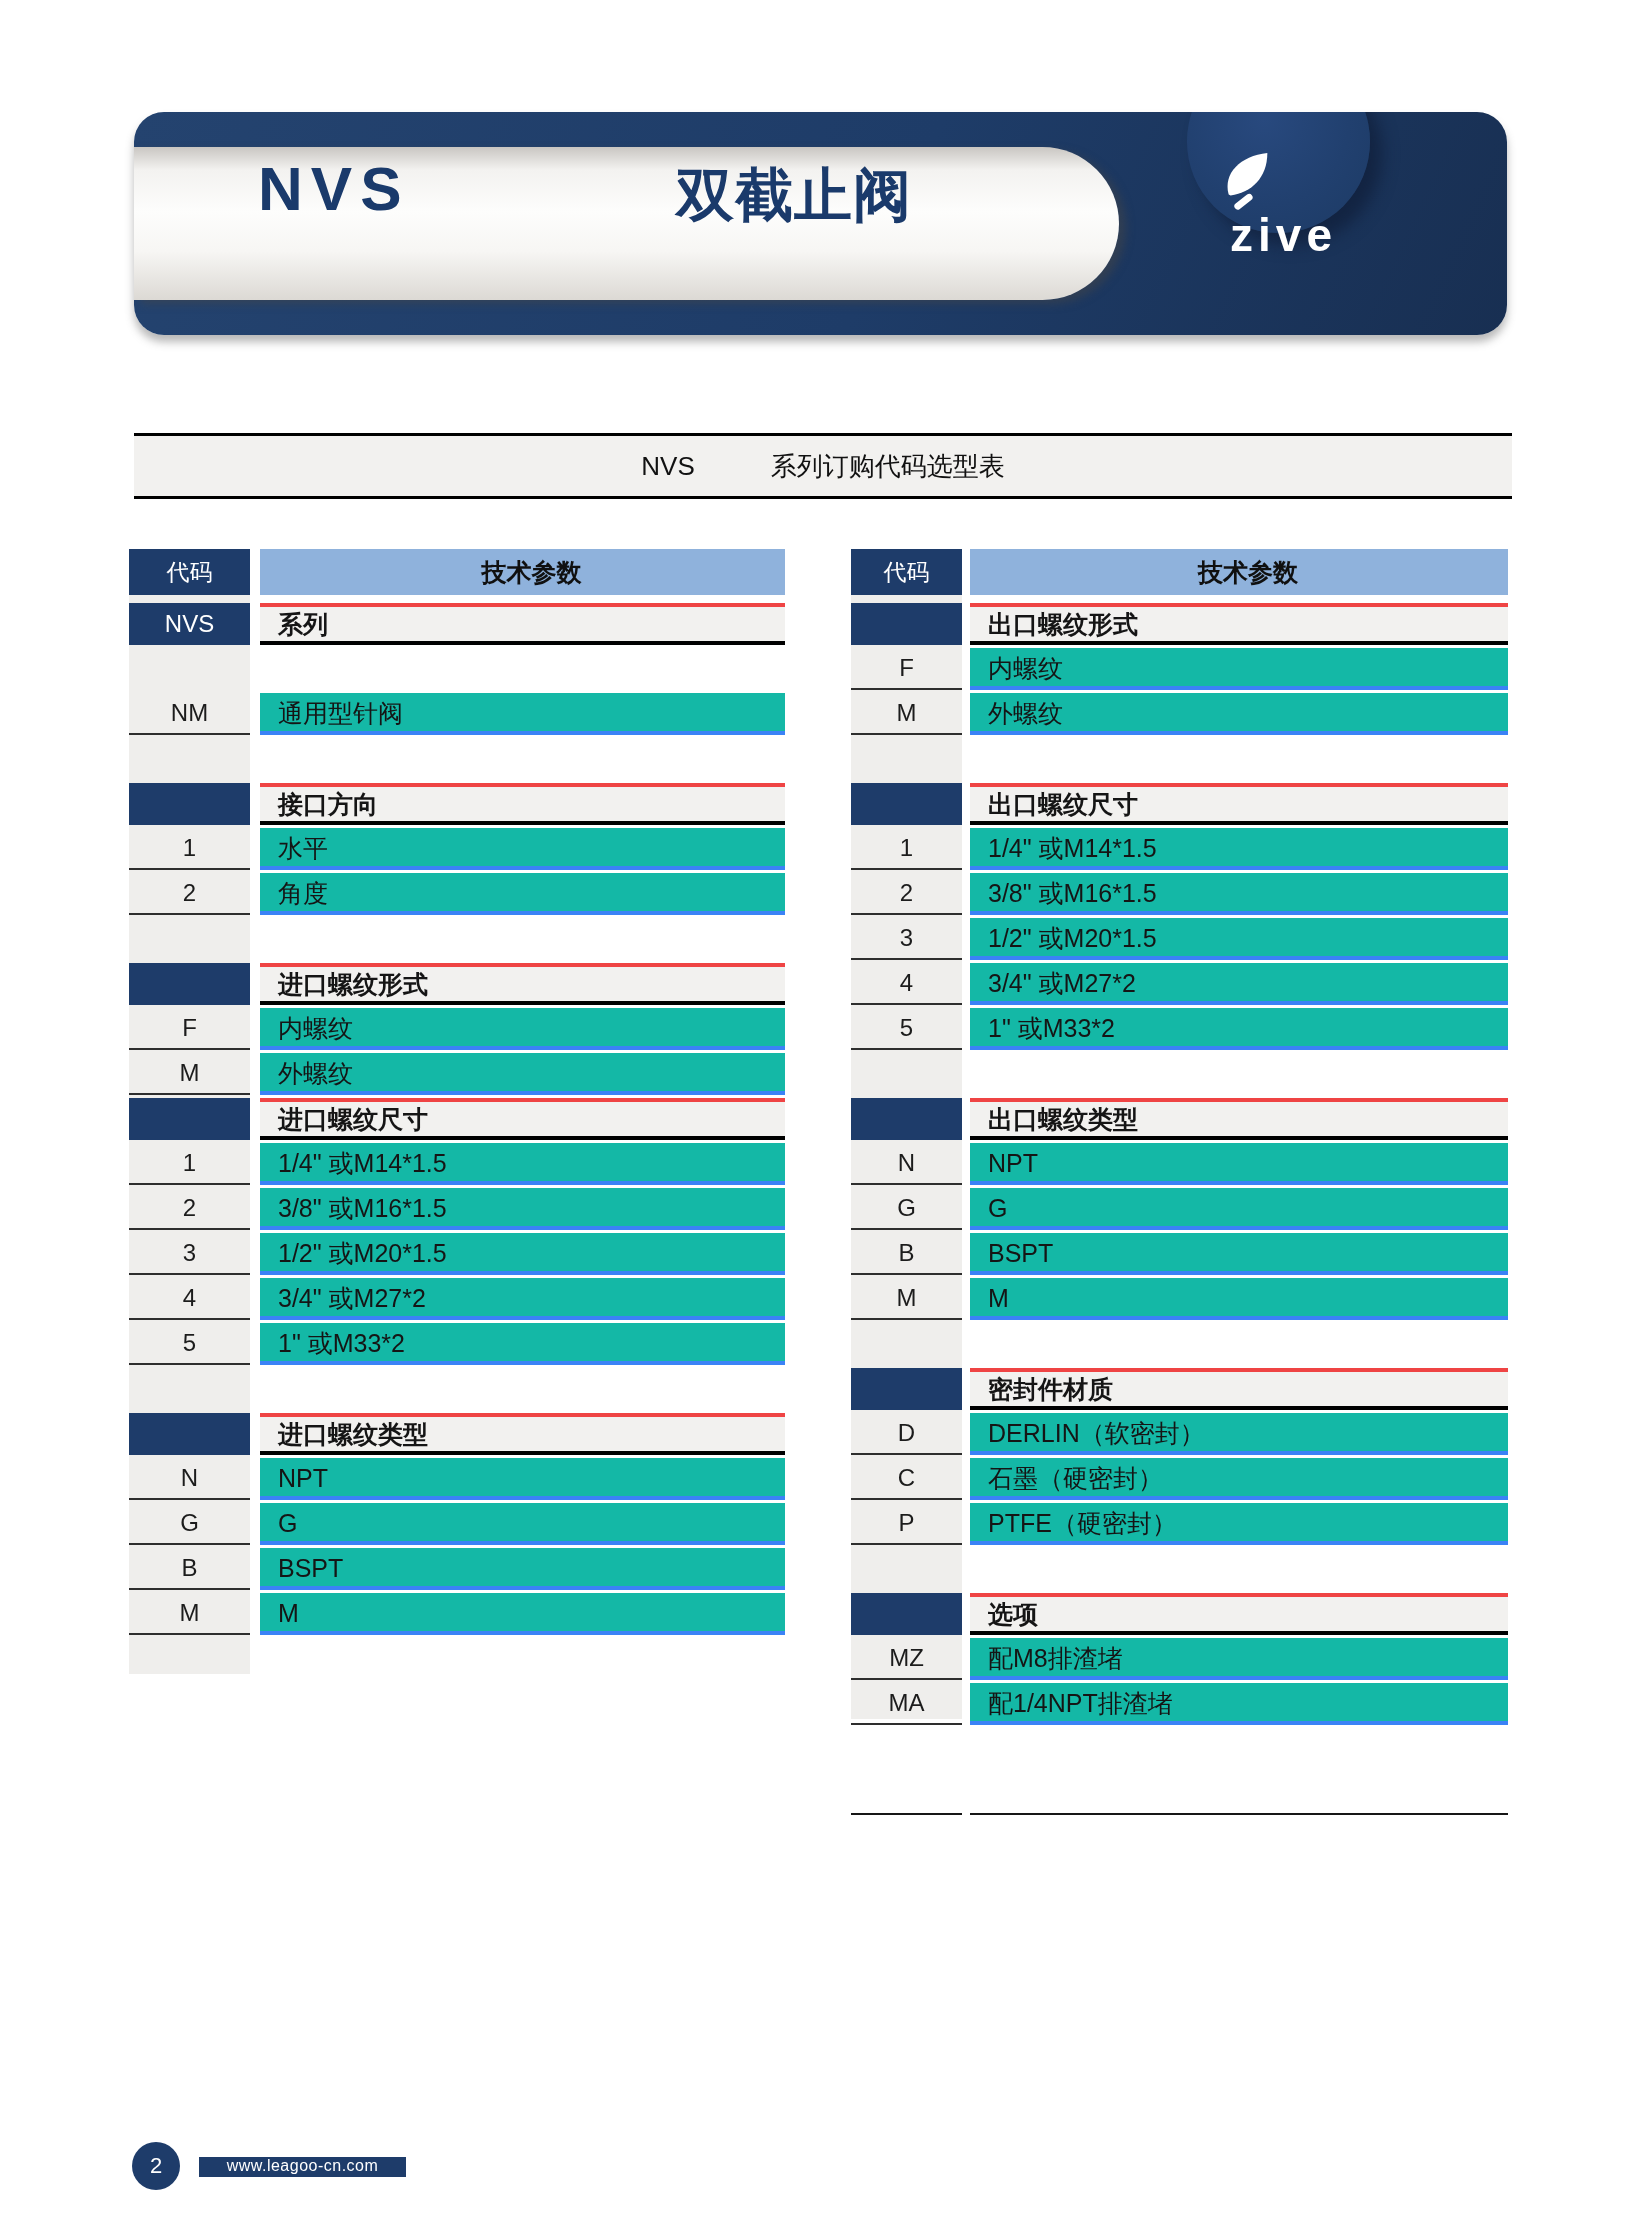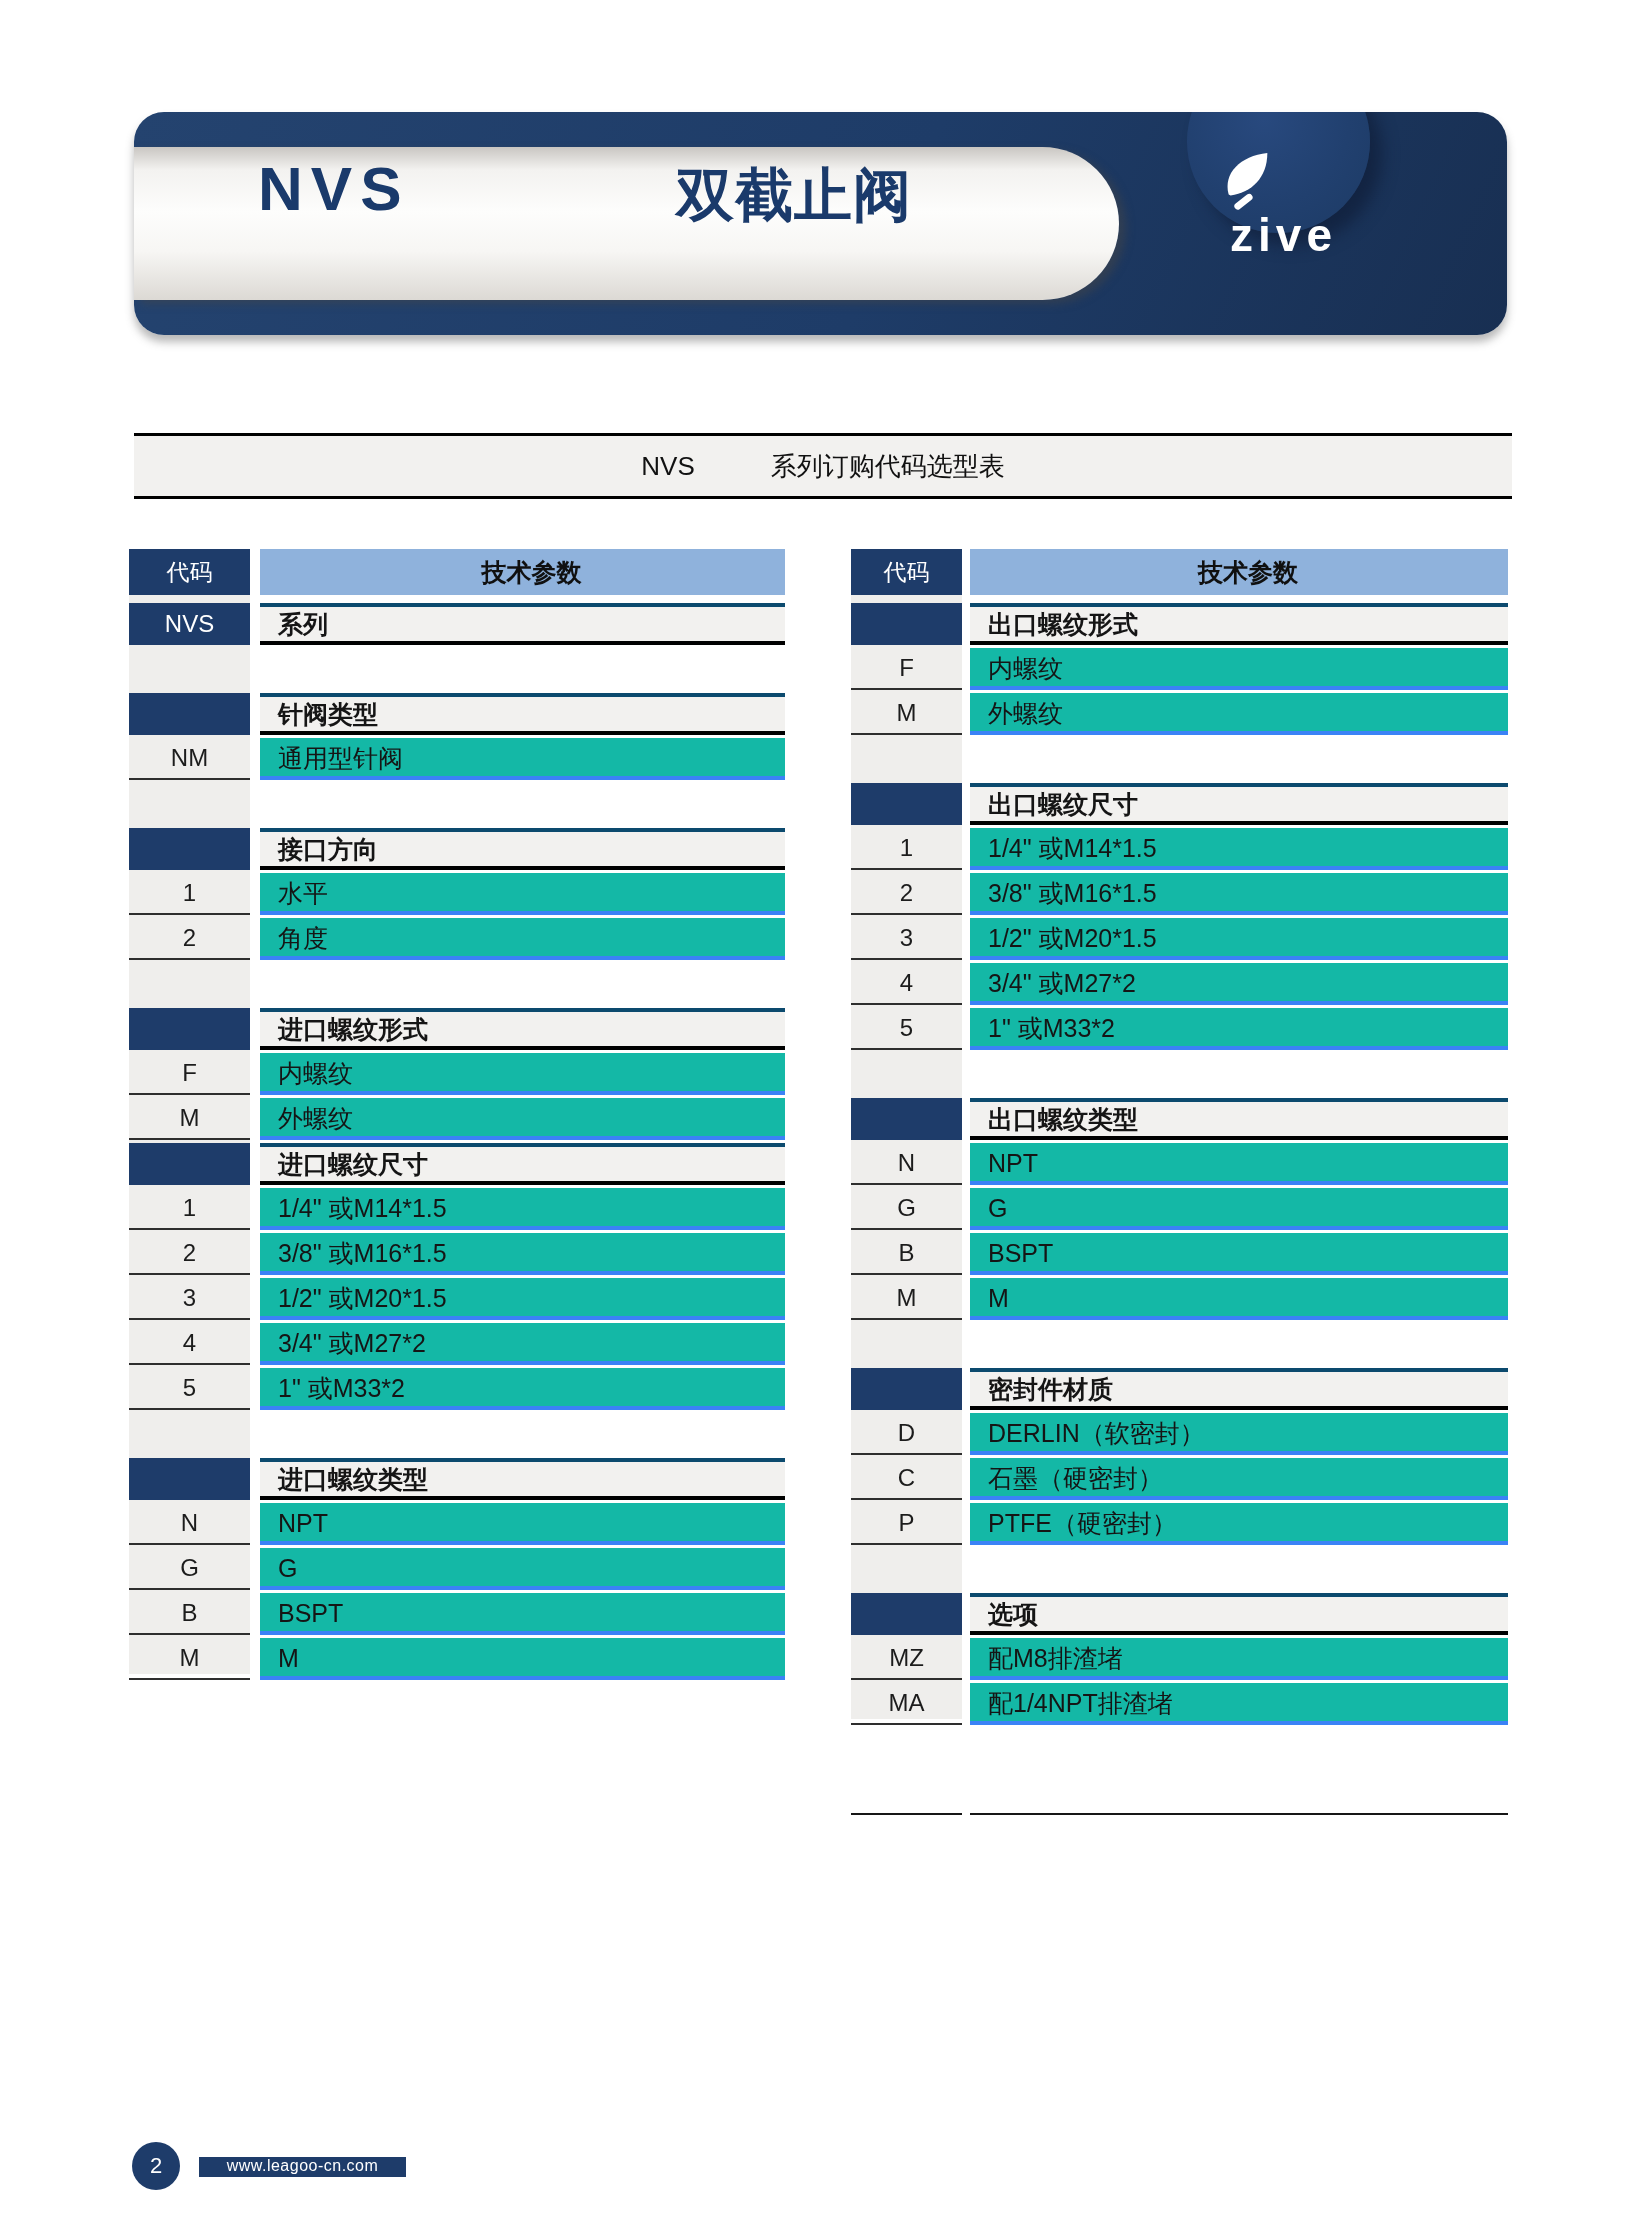--- a/index.html
+++ b/index.html
@@ -63,21 +63,21 @@
     font-size:24px; color:#1c1c1c; line-height:42px; box-sizing:border-box;
   }
   .pcell {
     flex:1; font-size:25px; color:#151515; padding-left:18px;
     line-height:42px; box-sizing:border-box; white-space:nowrap;
   }
   .trow.header .ccell { background:#1e3c6a; color:#fff; font-size:23px; line-height:46px; }
   .trow.header .pcell { background:#8fb2dc; font-weight:700; color:#101010; line-height:46px;text-align:center; }
   .trow.section .ccell { background:#1e3c6a; color:#ffffff; }
   .trow.section .pcell {
-    background:#f2f1ef; border-top:4px solid #0c4a6e; border-bottom:4px solid #000;
+    background:#f2f1ef; border-top:4px solid #ef4444; border-bottom:4px solid #000;
     font-weight:700; line-height:34px;
   }
   .trow.value .ccell { border-bottom:2px solid #2e2e2e; line-height:40px; }
   .trow.value .pcell { background:#14b8a6; border-bottom:4px solid #3b82f6; line-height:40px; }
   .trow.empty .ccell { border-bottom:2px solid #161616; }
   .trow.empty .pcell { border-bottom:2px solid #161616; }
 
   
   .page-num {
     position:absolute; left:132px; top:2142px; width:48px; height:48px; border-radius:50%;
@@ -119,24 +119,20 @@
         <div class="pcell">技术参数</div>
       </div>
       <div class="trow section">
         <div class="ccell">NVS</div>
         <div class="pcell">系列</div>
       </div>
       <div class="trow spacer">
         <div class="ccell"></div>
         <div class="pcell"></div>
       </div>
-      <div class="trow section">
-        <div class="ccell"></div>
-        <div class="pcell">针阀类型</div>
-      </div>
       <div class="trow value">
         <div class="ccell">NM</div>
         <div class="pcell">通用型针阀</div>
       </div>
       <div class="trow spacer">
         <div class="ccell"></div>
         <div class="pcell"></div>
       </div>
       <div class="trow section">
         <div class="ccell"></div>

